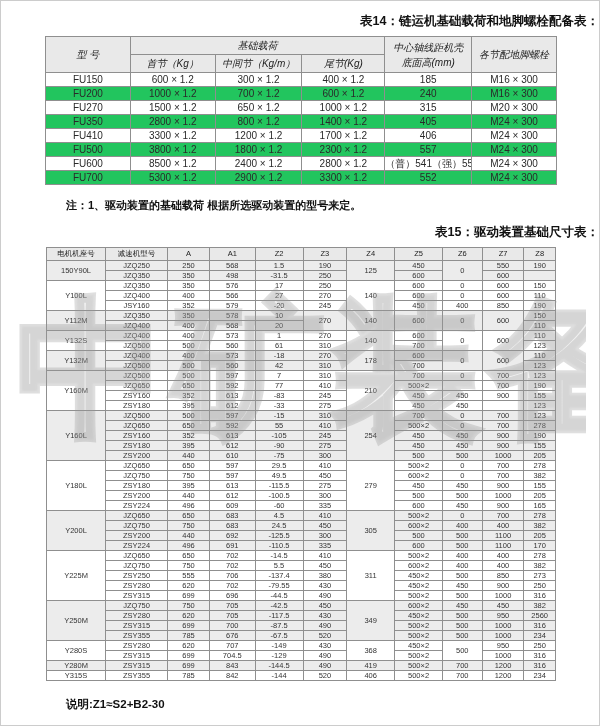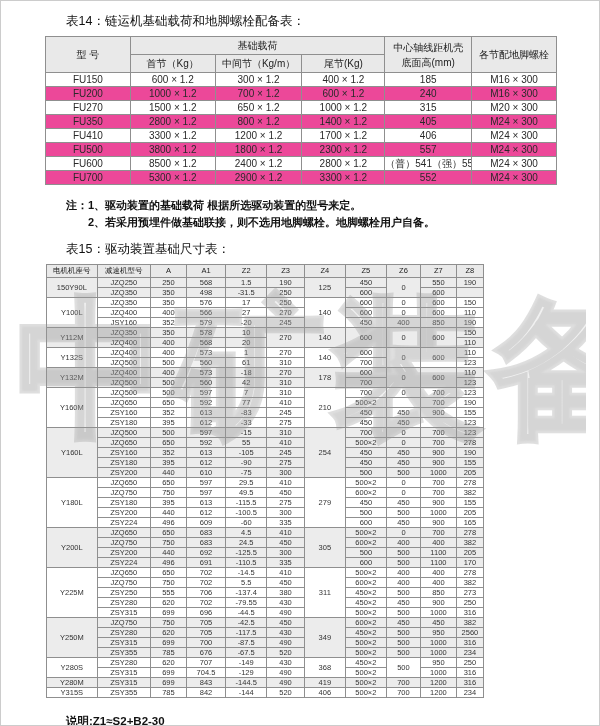--- a/index.html
+++ b/index.html
@@ -7,51 +7,52 @@
     position:relative;
     width:600px;height:726px;
     background:#ffffff;
     border:1px solid #cccccc;
     box-sizing:border-box;
     font-family:"Liberation Sans",sans-serif;
     color:#2a2a2a;
     overflow:hidden;
   }
   .title{
-    font-weight:normal;
+    font-weight:bold;
     font-size:12.5px;
     color:#111;
     margin:12px 0 6px 65px;
+    text-align:right;
   }
   .t14-wrap{margin:3px 0 0 44px;}
   table{border-collapse:collapse;table-layout:fixed;}
   #table14{width:512px;}
   #table14 th,#table14 td{
     border:1px solid #8f8f8f;
     font-size:10px;
     text-align:center;
     padding:0;
     height:13px;
     line-height:13px;
     font-weight:normal;
     overflow:hidden;
     white-space:nowrap;
   }
-  #table14 th{height:17px;line-height:15px;background:#e9e9e9;color:#222;}
-  #table14 tr.shade td{background:#ec4899;}
+  #table14 th{height:17px;line-height:15px;background:#e9e9e9;color:#222;font-style:italic;}
+  #table14 tr.shade td{background:#22c55e;}
   .notes{
     margin:12px 0 0 65px;
     font-size:11px;
     font-weight:bold;
     color:#111;
     line-height:17px;
   }
   .notes .line2{padding-left:22px;}
   .t15-wrap{margin:4px 0 0 45px;position:relative;}
-  #table15{width:438px;border-radius:20px;}
+  #table15{width:510px;border-radius:20px;}
   #table15 th,#table15 td{
     border:1px solid #8f8f8f;
     font-size:7.5px;
     text-align:center;
     padding:0;
     height:9px;
     line-height:9px;
     font-weight:normal;
     overflow:hidden;
     white-space:nowrap;
@@ -180,21 +181,20 @@
             <td>3300 × 1.2</td>
             <td>552</td>
             <td>M24 × 300</td>
           </tr>
         </tbody>
     </table>
   </div>
 
   <div class="notes">
     <div class="line1">注：1、驱动装置的基础载荷 根据所选驱动装置的型号来定。</div>
-    <div class="line2">2、若采用预埋件做基础联接，则不选用地脚螺栓。地脚螺栓用户自备。</div>
   </div>
 
   <div class="title" style="margin-top:10px;">表15：驱动装置基础尺寸表：</div>
 
   <div class="t15-wrap">
     <table id="table15">
       <colgroup>
         <col style="width:11.6%">
           <col style="width:12.2%">
           <col style="width:8.2%">

